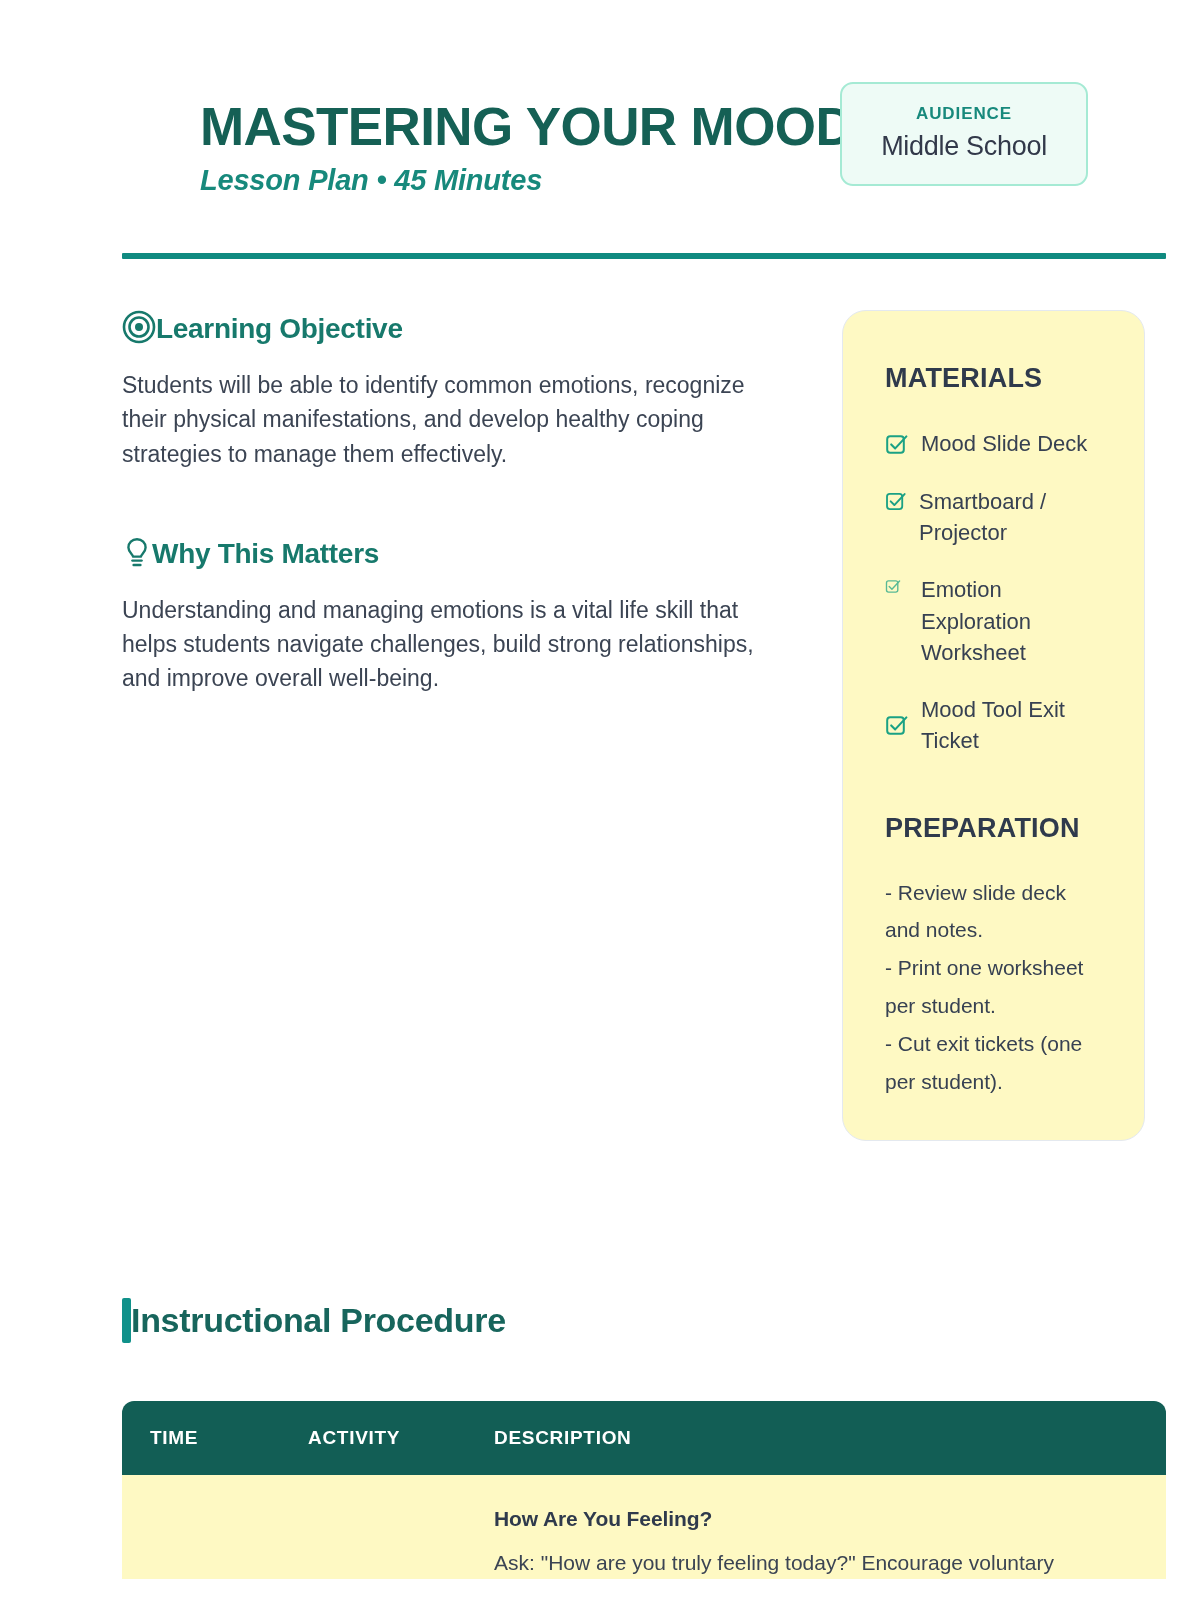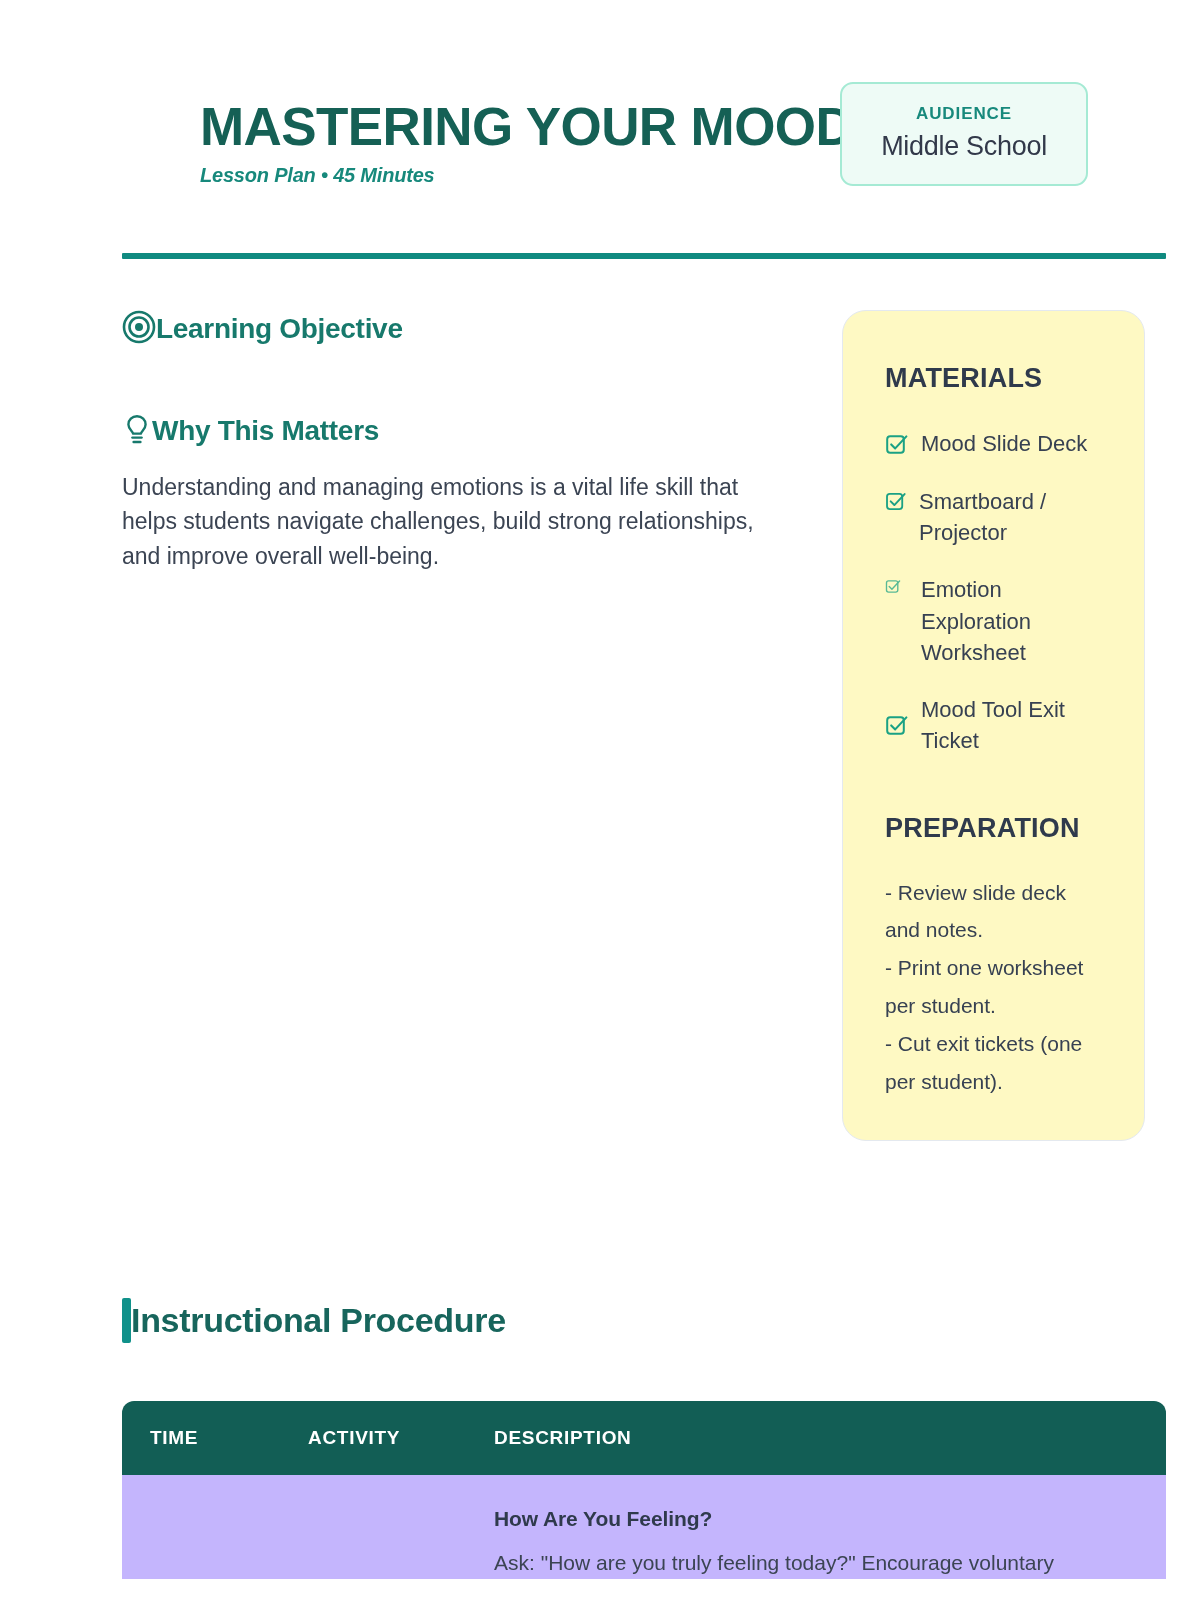--- a/index.html
+++ b/index.html
@@ -36,21 +36,21 @@
   .doc-title {
     font-size: 53px;
     font-weight: 800;
     letter-spacing: -0.6px;
     color: #156055;
     line-height: 1.08;
     white-space: nowrap;
   }
   .doc-subtitle {
     margin-top: 9px;
-    font-size: 20px;
+    font-size: 29px;
     font-style: italic;
     font-weight: 700;
     color: #17897c;
     letter-spacing: -0.2px;
   }
 
   .audience-badge {
     position: absolute;
     top: 82px;
     right: 78px;
@@ -194,21 +194,21 @@
     font-weight: 700;
     letter-spacing: 0.7px;
   }
   .col-time { width: 158px; flex: none; }
   .col-act  { width: 186px; flex: none; }
   .col-desc { flex: 1; }
 
   .trow {
     display: flex;
     padding: 32px 0 0 28px;
-    background: #c4b5fd;
+    background: #fef9c3;
   }
   .cell-text { font-size: 21px; color: #3b4453; }
   .desc-title {
     font-size: 21px;
     font-weight: 700;
     color: #2f3a4c;
     letter-spacing: -0.1px;
   }
   .desc-body {
     margin-top: 16px;
@@ -243,20 +243,21 @@
         <div class="section-head">
           <span class="icon">
             <svg width="34" height="34" viewBox="0 0 34 34">
               <circle cx="17" cy="17" r="15" fill="none" stroke="#17796c" stroke-width="2.6"></circle>
               <circle cx="17" cy="17" r="9.5" fill="none" stroke="#17796c" stroke-width="2.6"></circle>
               <circle cx="17" cy="17" r="4" fill="#17796c"></circle>
             </svg>
           </span>
           <span class="section-title">Learning Objective</span>
         </div>
+        <div class="section-body body-text">Students will be able to identify common emotions, recognize their physical manifestations, and develop healthy coping strategies to manage them effectively.</div>
       </div>
 
       <div class="block-gap"></div>
 
       <div>
         <div class="section-head">
           <span class="icon">
             <svg width="30" height="34" viewBox="0 0 30 34">
               <path d="M15 4.2c-5 0-8.6 3.7-8.6 8.2 0 3.2 1.9 5.2 3.3 6.8 0.8 0.9 1.3 1.6 1.3 2.4h8c0-0.8 0.5-1.5 1.3-2.4 1.4-1.6 3.3-3.6 3.3-6.8 0-4.5-3.6-8.2-8.6-8.2z" fill="none" stroke="#17796c" stroke-width="2.4" stroke-linejoin="round"></path>
               <line x1="10.4" y1="25.6" x2="19.6" y2="25.6" stroke="#17796c" stroke-width="2.4" stroke-linecap="round"></line>

